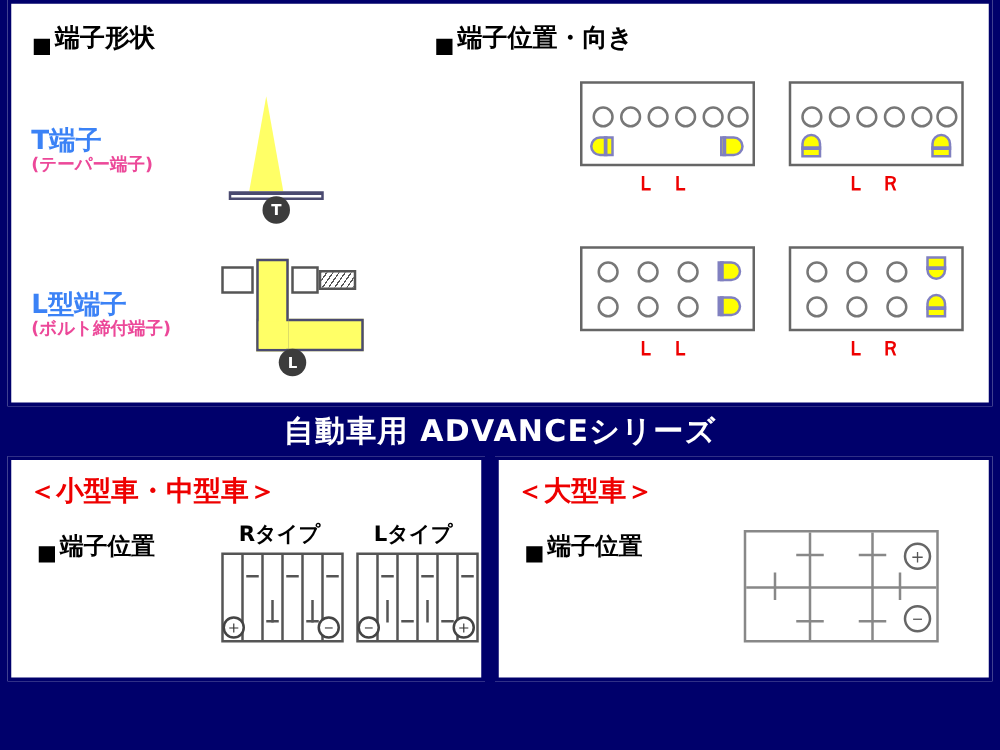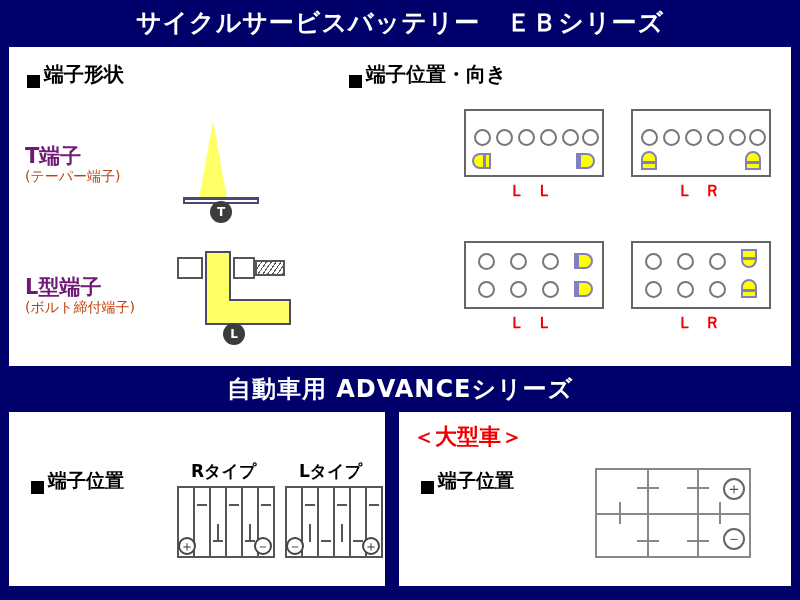--- a/index.html
+++ b/index.html
@@ -52,22 +52,22 @@
   
   .top-inner{display:flex;height:100%;position:relative;}
   .col-left{width:330px;position:relative;}
   .col-right{flex:1;position:relative;}
 
   .head-left{position:absolute;left:18px;top:14px;}
   .head-right{position:absolute;left:10px;top:14px;}
 
   .term-row{position:absolute;display:flex;align-items:center;}
   .term-text{width:150px;}
-  .term-title{font-size:21px;font-weight:bold;color:#701a75;line-height:1.15;}
-  .term-sub{font-size:14px;font-weight:normal;color:#c2410c;line-height:1.2;}
+  .term-title{font-size:21px;font-weight:bold;color:#3b82f6;line-height:1.15;}
+  .term-sub{font-size:14px;font-weight:bold;color:#ec4899;line-height:1.2;}
 
   
   .tterm{position:relative;width:110px;height:110px;}
   .ttrap{
     position:absolute;left:24px;top:12px;
     width:0;height:0;
     border-left:14px solid transparent;
     border-right:14px solid transparent;
     border-bottom:78px solid #ffff66;
   }
@@ -180,23 +180,20 @@
     border:2px solid #666;background:#fff;box-sizing:border-box;
     display:flex;align-items:center;justify-content:center;
     font-size:16px;color:#555;line-height:1;
   }
 </style>
 </head>
 <body>
 
 <div class="page">
 
-  <div class="titlebar">
-    <span>サイクルサービスバッテリー　ＥＢシリーズ</span>
-  </div>
 
   <div class="panel panel-top">
     <div class="top-inner">
 
       <div class="col-left">
         <div class="sec-head head-left">
           <span class="sq"></span>
           <span>端子形状</span>
         </div>
 
@@ -300,20 +297,21 @@
     </div>
   </div>
 
   <div class="titlebar second">
     <span>自動車用 ADVANCEシリーズ</span>
   </div>
 
   <div class="bottom-row">
 
     <div class="panel panel-bl">
+      <div class="bp-title">＜小型車・中型車＞</div>
       <div class="sec-head bp-head">
         <span class="sq"></span>
         <span>端子位置</span>
       </div>
 
       <div class="type-label" style="left:182px;top:48px;">Rタイプ</div>
       <div class="carbat" style="left:168px;top:74px;width:98px;height:72px;">
         <div class="cell-div" style="left:14px;"></div>
         <div class="cell-div" style="left:30px;"></div>
         <div class="cell-div" style="left:46px;"></div>

